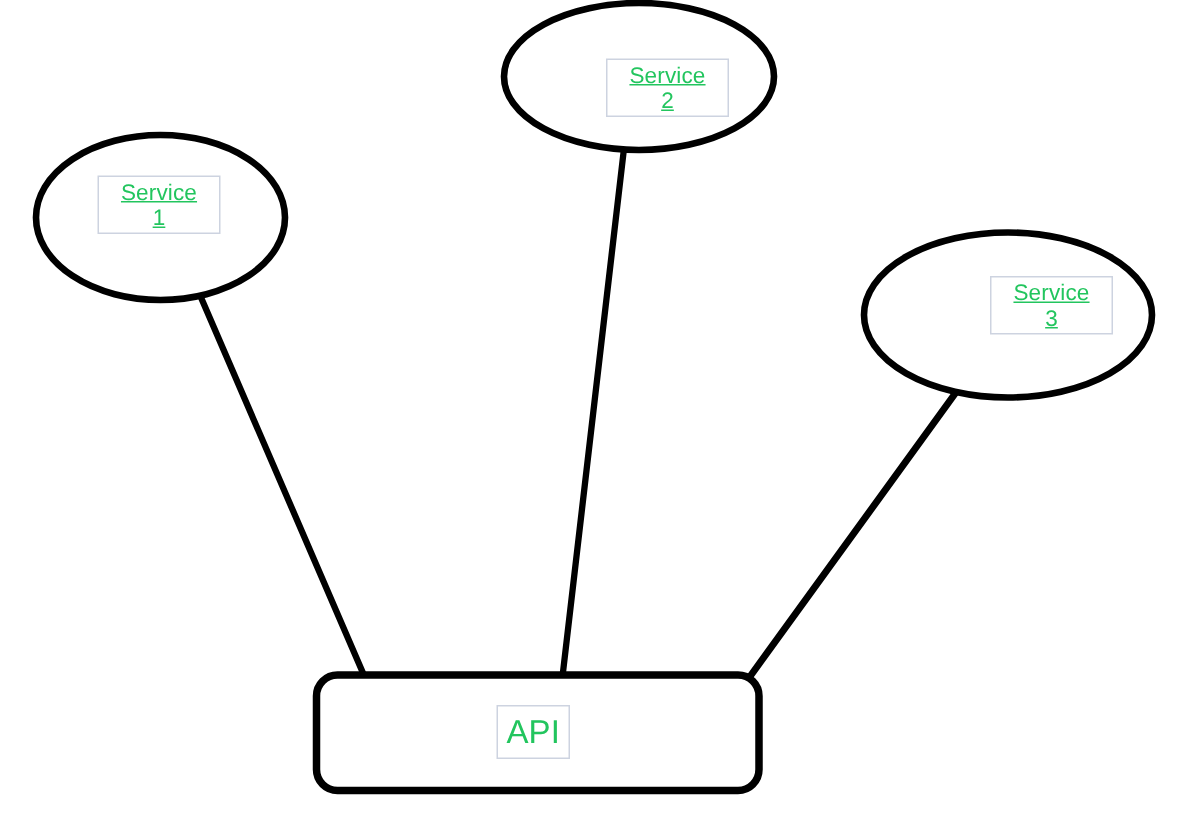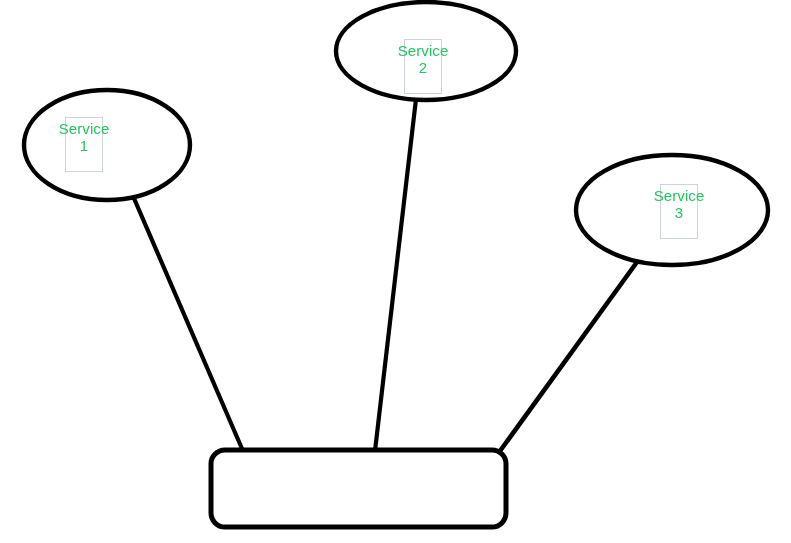--- a/index.html
+++ b/index.html
@@ -36,22 +36,23 @@
     font-family: "Liberation Sans", sans-serif;
     display: flex;
     flex-direction: column;
     align-items: center;
     justify-content: center;
     white-space: pre-line;
     user-select: none;
   }
   .label-service {
     font-size: 15px;
-    width: 38px;
-    padding: 3px 2px 16px 2px;
+    width: 82px;
+    padding: 3px 2px 0 2px;
+    text-decoration: underline;
   }
   .label-api {
     font-size: 22px;
     width: 49px;
     height: 36px;
     padding: 0;
   }
   .lbl-line { display: block; }
 </style>
 </head>
@@ -79,14 +80,17 @@
   <div class="node-label label-service" style="left:404px; top:39px;">
     <span class="lbl-line">Service</span>
     <span class="lbl-line">2</span>
   </div>
 
   <div class="node-label label-service" style="left:660px; top:184px;">
     <span class="lbl-line">Service</span>
     <span class="lbl-line">3</span>
   </div>
 
+  <div class="node-label label-api" style="left:331px; top:470px;">
+    <span class="lbl-line">API</span>
+  </div>
 
 </div>
 
 </body></html>

